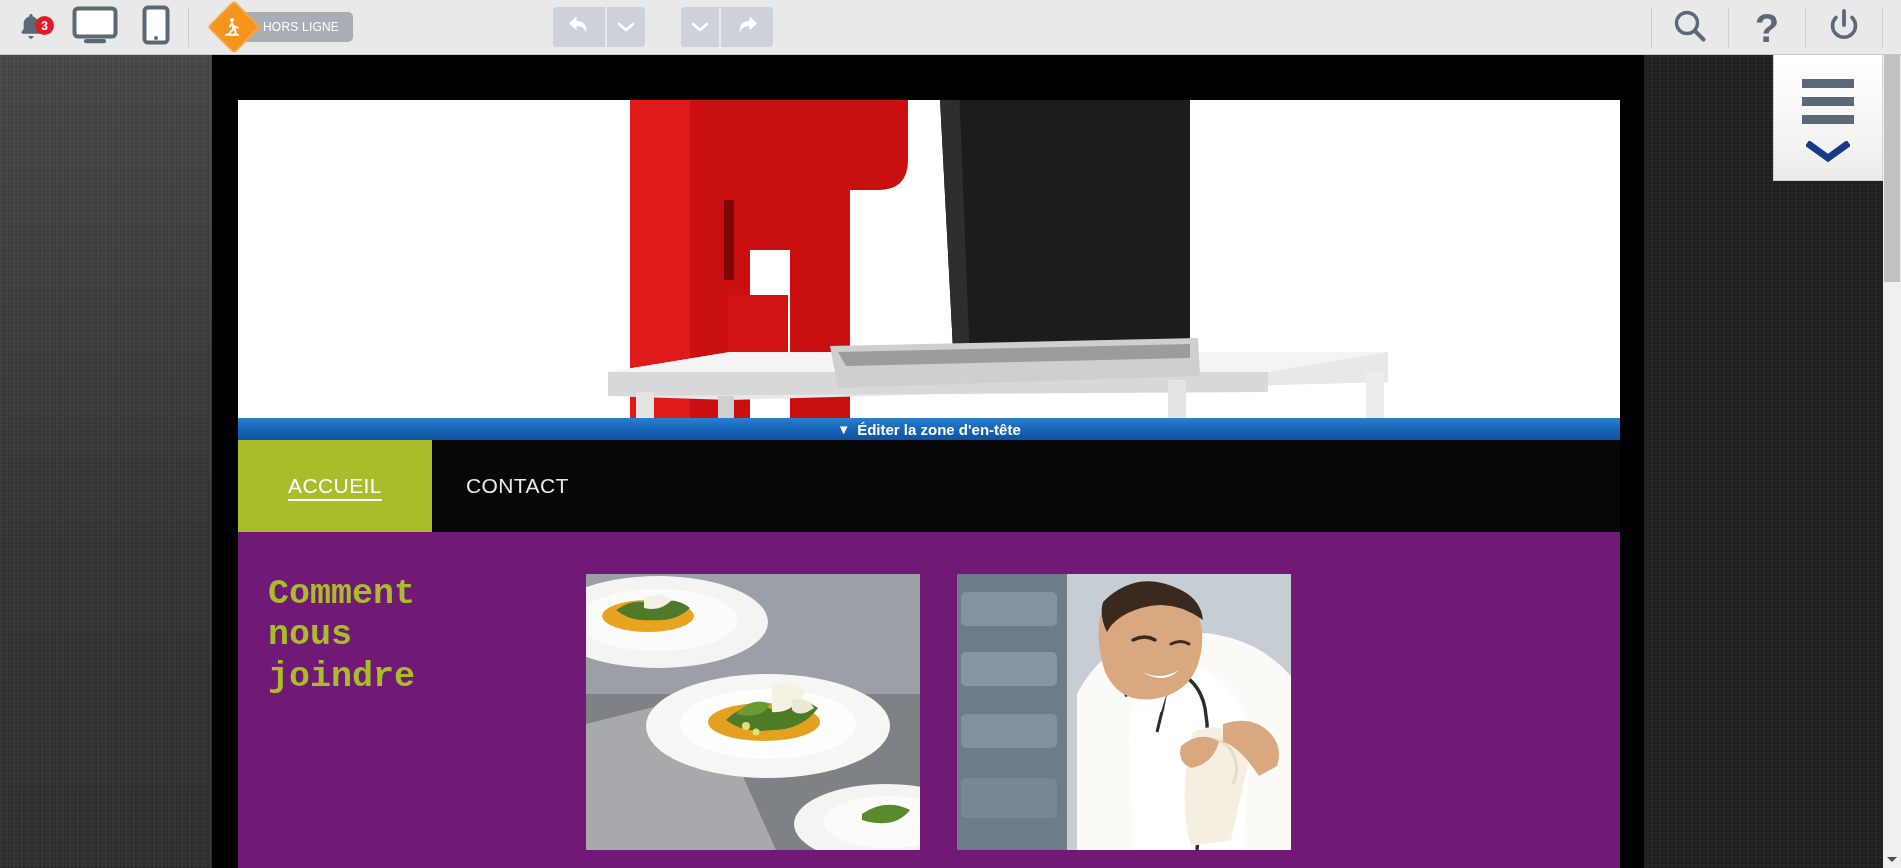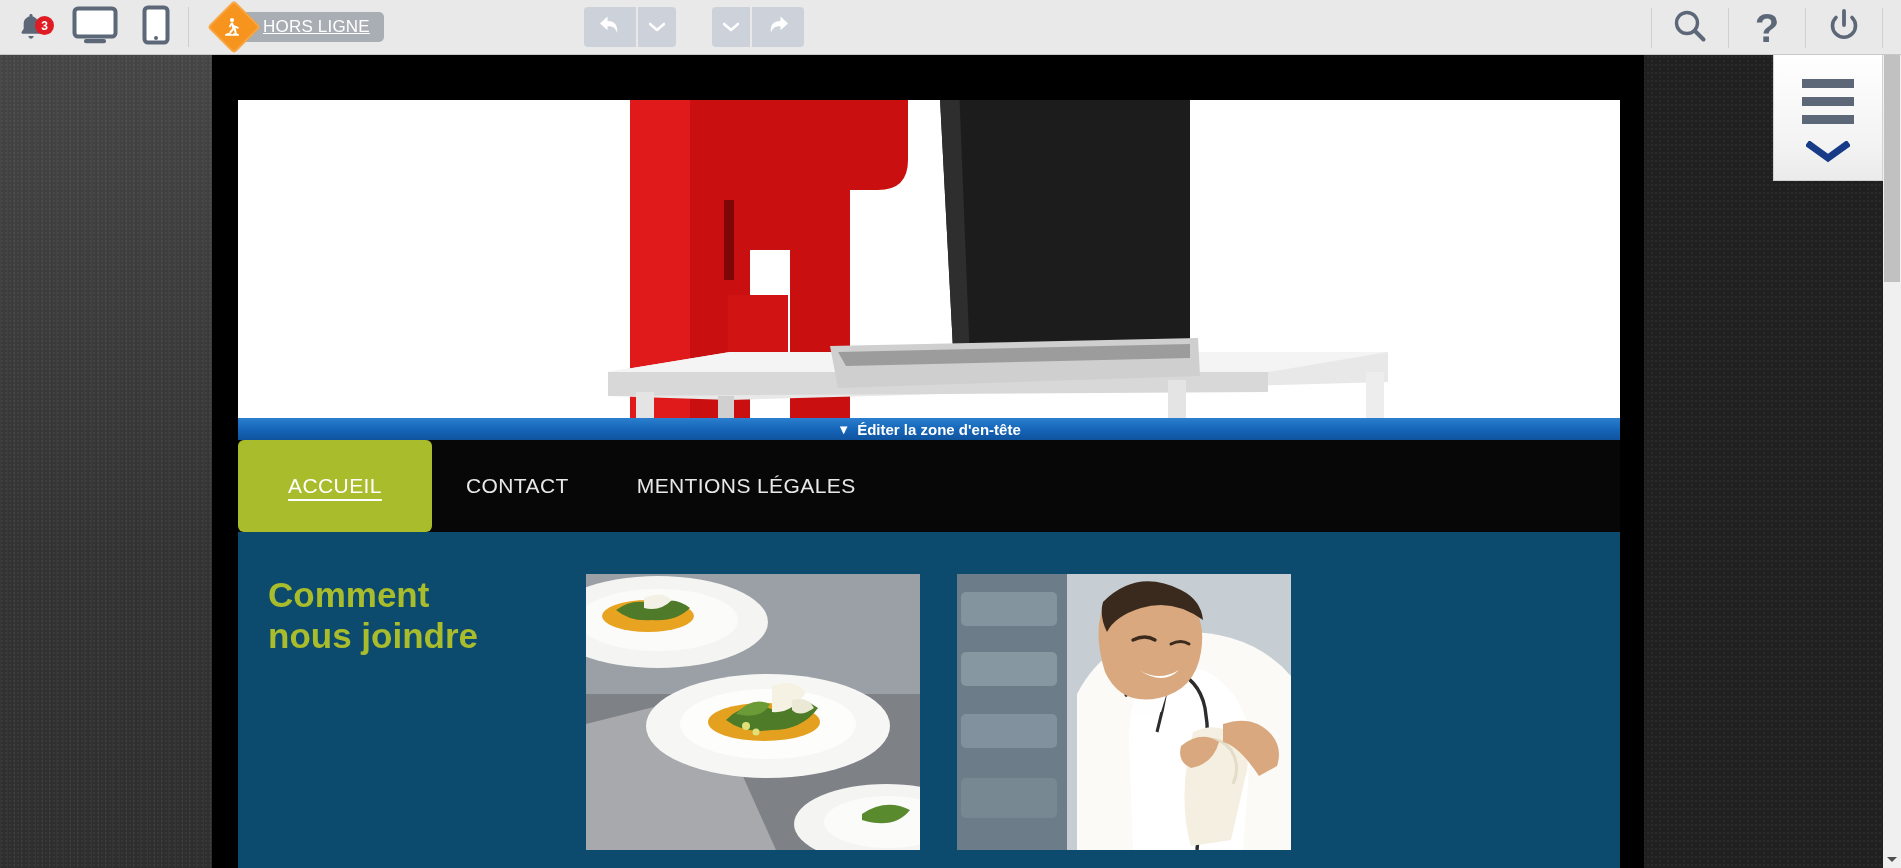--- a/index.html
+++ b/index.html
@@ -75,24 +75,23 @@
   #offline-pill {
     display: flex; align-items: center;
     background: #a9adb4;
     border-radius: 5px;
     height: 30px;
     padding: 0 14px 0 40px;
     margin-left: -30px;
   }
   #offline-pill span {
     color: #ffffff;
-    font-size: 17px;
+    font-size: 12px;
     letter-spacing: .2px;
     white-space: nowrap;
-    text-decoration: underline;
   }
   .roadwork-diamond {
     width: 38px; height: 38px;
     background: #f7941e;
     transform: rotate(45deg);
     border-radius: 4px;
     position: relative;
     z-index: 2;
     display: flex; align-items: center; justify-content: center;
     box-shadow: inset 0 0 0 2px rgba(255,255,255,.18);
@@ -210,31 +209,31 @@
     letter-spacing: .4px;
     cursor: pointer;
     white-space: nowrap;
   }
   .nav-item.active {
     background: #a8bc2c;
     color: #ffffff;
     text-decoration: underline;
     text-underline-offset: 6px;
     min-width: 126px;
-    border-radius: 6px;
   }
 
   
   #site-content {
     width: 1382px;
     height: 336px;
-    background: #0c4a6e;
+    background: #701a75;
     display: flex;
     padding-top: 42px;
     box-sizing: border-box;
+    font-family: Liberation Mono, monospace;
   }
   #contact-col {
     width: 348px;
     padding-left: 30px;
     box-sizing: border-box;
   }
   #contact-title {
     color: #a8bc2c;
     font-size: 35px;
     font-weight: bold;
@@ -463,23 +462,20 @@
       </div>
     </div>
 
     <div id="site-nav">
       <div class="nav-item active">
         <span>ACCUEIL</span>
       </div>
       <div class="nav-item">
         <span>CONTACT</span>
       </div>
-      <div class="nav-item">
-        <span>MENTIONS LÉGALES</span>
-      </div>
     </div>
 
     <div id="site-content">
 
       <div id="contact-col">
         <h2 id="contact-title">Comment nous joindre</h2>
         <div id="address-block">
         </div>
       </div>
 

